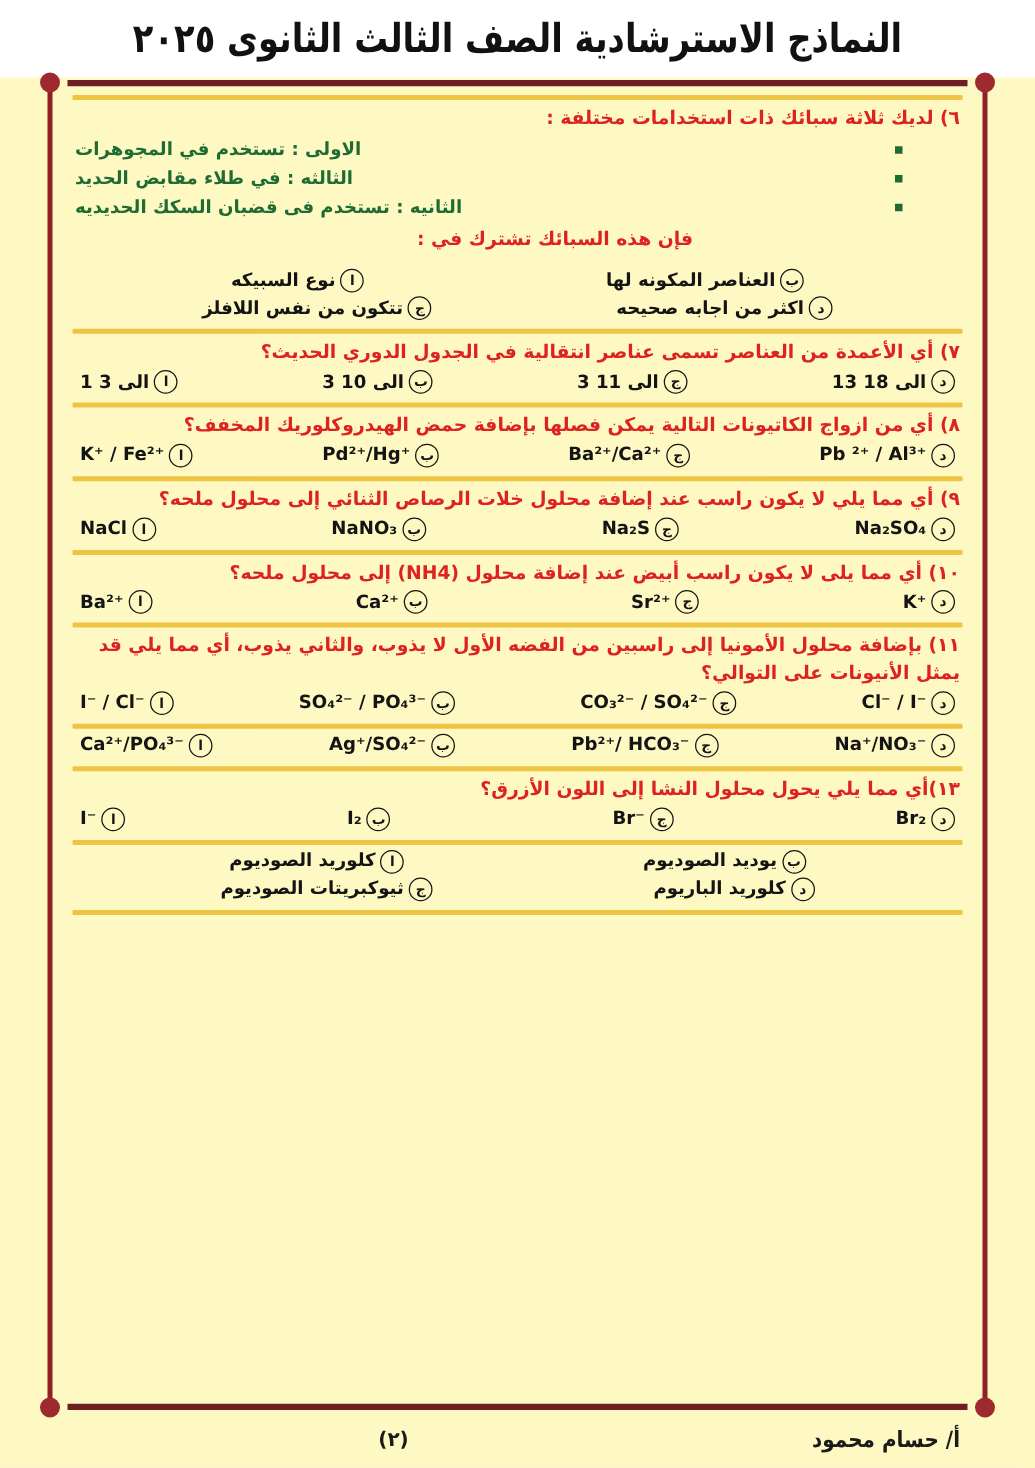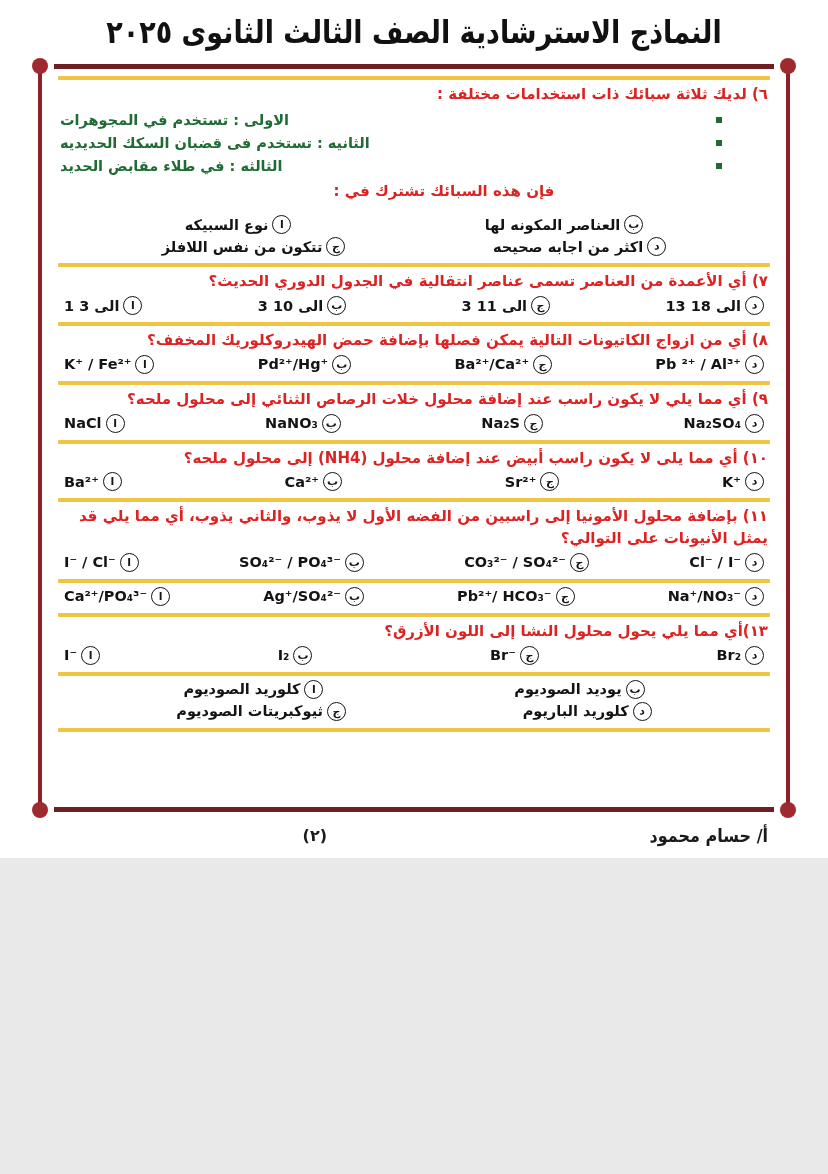--- a/index.html
+++ b/index.html
@@ -4,22 +4,22 @@
 <style>
   html,body{margin:0;padding:0;}
   body{
     width:828px;height:1174px;
     background:#e9e9e9;
     font-family:"DejaVu Sans","Liberation Sans",sans-serif;
     overflow:hidden;
   }
   .page{
     position:relative;
-    width:828px;height:858px;
-    background:#ffffff;
+    width:828px;height:1174px;
+    background:#fef9c3;
     box-sizing:border-box;
     padding:0;
   }
   
   .title-bar{
     height:62px;
     display:flex;align-items:center;justify-content:center;
     background:#ffffff;
   }
   .title-text{
@@ -194,22 +194,22 @@
     <div class="knob tr"></div>
     <div class="knob bl"></div>
     <div class="knob br"></div>
 
     <div class="content" id="content">
         <div class="sep"></div>
         <div class="qblock">
           <div class="qtext">٦)  لديك ثلاثة سبائك ذات استخدامات مختلفة :</div>
           <ul class="sub-list">
             <li>الاولى : تستخدم في المجوهرات</li>
+            <li>الثالثه : في طلاء مقابض الحديد</li>
             <li>الثانيه : تستخدم فى قضبان السكك الحديديه</li>
-            <li>الثالثه : في طلاء مقابض الحديد</li>
           </ul>
           <div class="lead">فإن هذه السبائك تشترك في :</div>
           <div class="opts-row two">
             <div class="opt ar">
               <span class="marker">ب</span>
               <span class="lbl">العناصر المكونه لها</span>
             </div>
             <div class="opt ar">
               <span class="marker">ا</span>
               <span class="lbl">نوع السبيكه</span>

